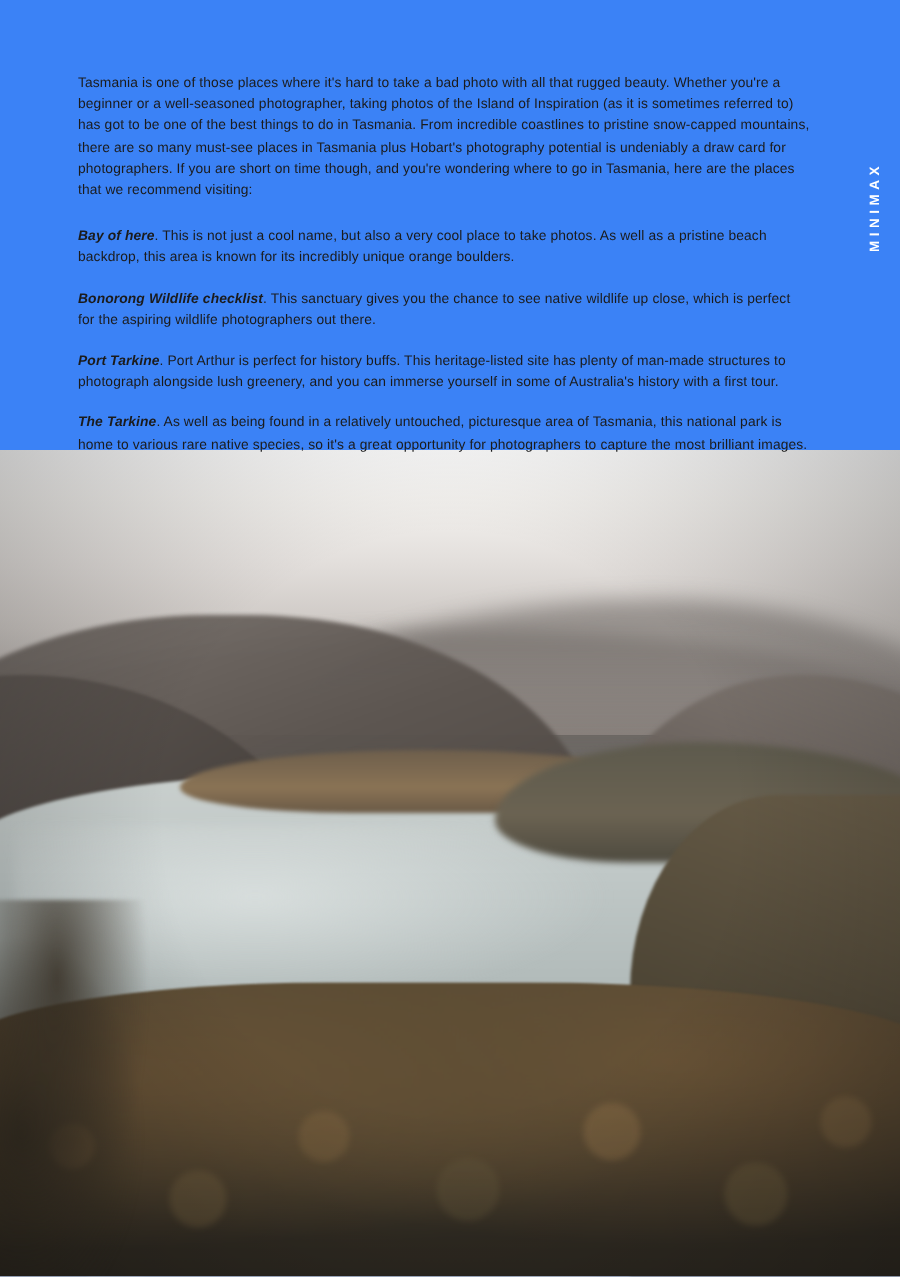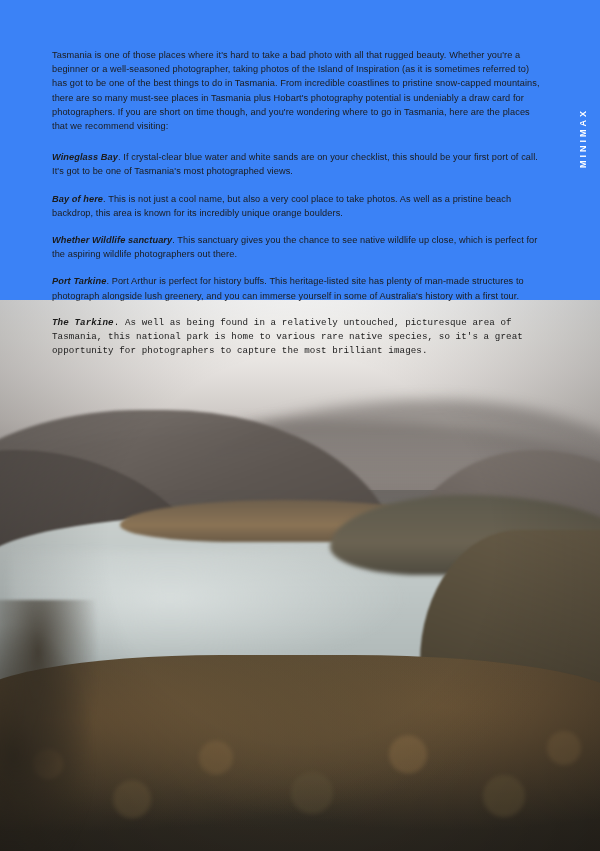--- a/index.html
+++ b/index.html
@@ -181,21 +181,21 @@
     top: 48px;
     width: 488px;
   }
   .para {
     font-size: 9.2px;
     line-height: 14.2px;
     color: #1b1b1b;
     margin: 0 0 13px 0;
     letter-spacing: 0.01em;
   }
-  .para:last-child { margin-bottom: 0; font-family: Liberation Mono, monospace; }
+  .para:last-child { margin-bottom: 0; }
   .lede { margin-bottom: 17px; }
   .place {
     font-weight: bold;
     font-style: italic;
   }
 
   
   .brand {
     position: absolute;
     right: 18px;
@@ -236,30 +236,27 @@
     <div class="tree-left"></div>
     <div class="vignette"></div>
   </div>
 
   <div class="brand">MINIMAX</div>
 
   <div class="content">
 
     <p class="para lede">Tasmania is one of those places where it's hard to take a bad photo with all that rugged beauty. Whether you're a beginner or a well-seasoned photographer, taking photos of the Island of Inspiration (as it is sometimes referred to) has got to be one of the best things to do in Tasmania. From incredible coastlines to pristine snow-capped mountains, there are so many must-see places in Tasmania plus Hobart's photography potential is undeniably a draw card for photographers. If you are short on time though, and you're wondering where to go in Tasmania, here are the places that we recommend visiting:</p>
 
-    <p class="para">
-      <span class="place">Wineglass Bay</span><span>. If crystal-clear blue water and white sands are on your checklist, this should be your first port of call. It's got to be one of Tasmania's most photographed views.</span>
-    </p>
 
     <p class="para">
       <span class="place">Bay of here</span><span>. This is not just a cool name, but also a very cool place to take photos. As well as a pristine beach backdrop, this area is known for its incredibly unique orange boulders.</span>
     </p>
 
     <p class="para">
-      <span class="place">Whether Wildlife sanctuary</span><span>. This sanctuary gives you the chance to see native wildlife up close, which is perfect for the aspiring wildlife photographers out there.</span>
+      <span class="place">Bonorong Wildlife checklist</span><span>. This sanctuary gives you the chance to see native wildlife up close, which is perfect for the aspiring wildlife photographers out there.</span>
     </p>
 
     <p class="para">
       <span class="place">Port Tarkine</span><span>. Port Arthur is perfect for history buffs. This heritage-listed site has plenty of man-made structures to photograph alongside lush greenery, and you can immerse yourself in some of Australia's history with a first tour.</span>
     </p>
 
     <p class="para">
       <span class="place">The Tarkine</span><span>. As well as being found in a relatively untouched, picturesque area of Tasmania, this national park is home to various rare native species, so it's a great opportunity for photographers to capture the most brilliant images.</span>
     </p>
 

